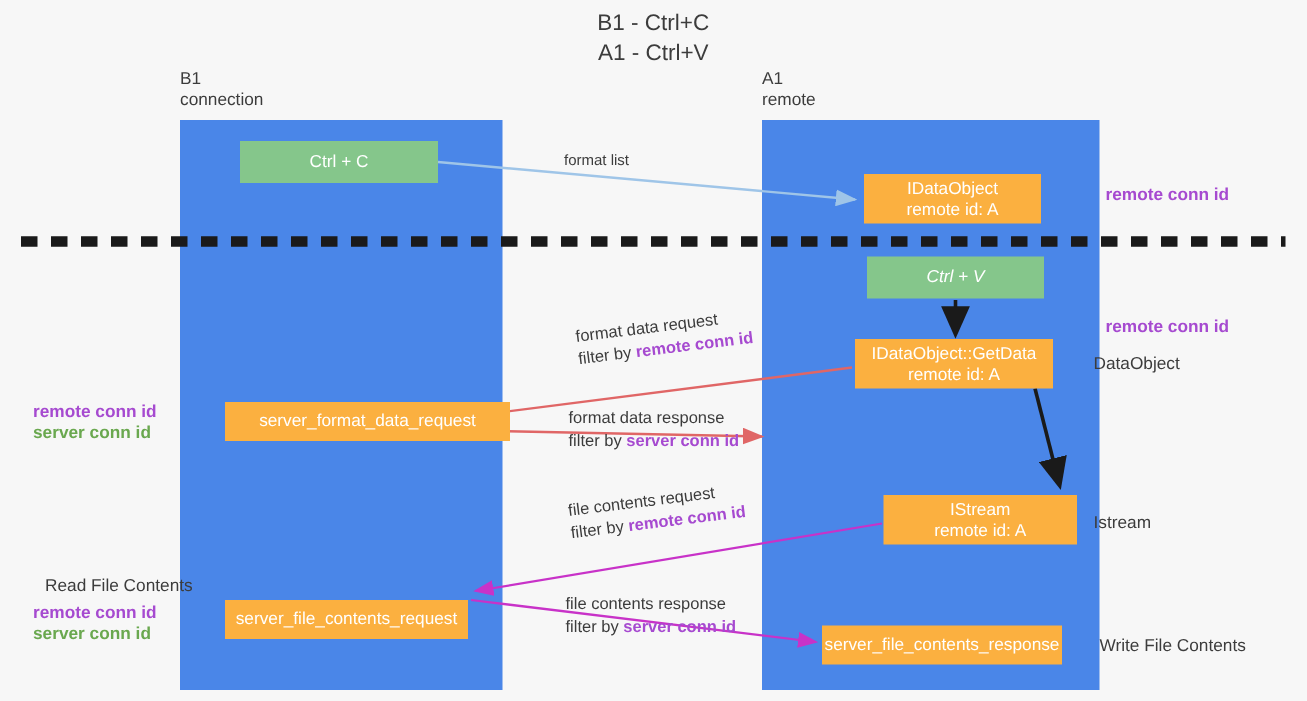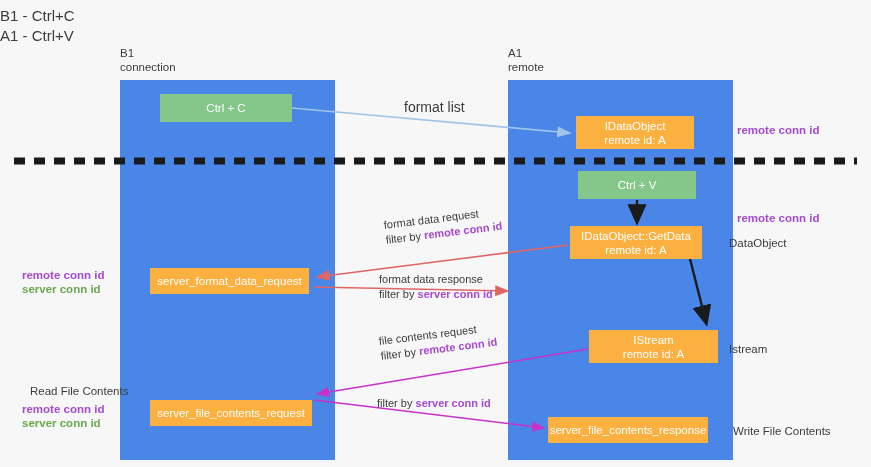--- a/index.html
+++ b/index.html
@@ -22,42 +22,42 @@
   .lane-header{
     position:absolute;text-align:left;line-height:14px;
     font-size:11.5px;color:#3c3c3c;
   }
   #hdr-b1{left:120px;top:46px;width:215px;}
   #hdr-a1{left:508px;top:46px;width:225px;}
   .lane-header .l2{display:block;}
 
   
   #title{
-    position:absolute;left:0;top:6px;width:871px;text-align:left;
+    position:absolute;left:0;top:6px;width:871px;text-align:center;
     font-size:15px;line-height:20px;color:#3c3c3c;
   }
   #title span{display:block;}
 
   
   .node{
     position:absolute;display:flex;flex-direction:column;
     align-items:center;justify-content:center;
     color:#ffffff;font-size:11.5px;line-height:14px;
     text-align:center;box-sizing:border-box;
     padding:3px 6px;
   }
   .node.green{background:#85c68b;}
   .node.orange{background:#fbb040;}
   .node .ln{display:block;white-space:nowrap;}
 
   #n-ctrlc{left:160px;top:94px;width:132px;height:28px;}
   #n-idataobject{left:576px;top:116px;width:118px;height:33px;}
-  #n-ctrlv{left:578px;top:171px;width:118px;height:28px;}
+  #n-ctrlv{left:578px;top:171px;width:118px;height:28px;font-style:italic;}
   #n-getdata{left:570px;top:226px;width:132px;height:33px;}
-  #n-sfdreq{left:150px;top:268px;width:159px;height:26px;}
+  #n-sfdreq{left:150px;top:268px;width:190px;height:26px;}
   #n-sfdres{left:513px;top:278px;width:158px;height:26px;}
   #n-istream{left:589px;top:330px;width:129px;height:33px;}
   #n-sfcreq{left:150px;top:400px;width:162px;height:26px;}
   #n-sfcres{left:548px;top:417px;width:160px;height:26px;}
 
   
   .anno{
     position:absolute;font-size:11.5px;line-height:14px;white-space:nowrap;
   }
   .anno .purple{color:#a64ad0;font-weight:bold;}
@@ -71,21 +71,21 @@
   #a-right-5{left:733px;top:424px;}
   #a-left-1{left:22px;top:268px;}
   #a-left-2{left:30px;top:384px;}
   #a-left-3{left:22px;top:402px;}
 
   
   .mlabel{position:absolute;font-size:11px;line-height:15px;white-space:nowrap;}
   .mlabel .purple{color:#a64ad0;font-weight:bold;}
   .mlabel .ln{display:block;}
 
-  #m-formatlist{left:404px;top:100px;font-size:14px;color:#3c3c3c;}
+  #m-formatlist{left:376px;top:100px;font-size:10px;color:#3c3c3c;}
 
   #m-fdreq{left:383px;top:218px;transform:rotate(-7deg);transform-origin:left top;}
   #m-fdres{left:379px;top:272px;transform:rotate(0deg);transform-origin:left top;}
   #m-fcreq{left:378px;top:334px;transform:rotate(-7deg);transform-origin:left top;}
   #m-fcres{left:377px;top:396px;transform:rotate(0deg);transform-origin:left top;}
   svg{overflow:visible;}
   #edges{position:absolute;left:0;top:0;width:871px;height:467px;pointer-events:none;}
 </style>
 </head>
 <body>
@@ -191,20 +191,21 @@
     <span class="ln">format data response</span>
     <span class="ln"><span>filter by </span><span class="purple">server conn id</span></span>
   </div>
 
   <div id="m-fcreq" class="mlabel">
     <span class="ln">file contents request</span>
     <span class="ln"><span>filter by </span><span class="purple">remote conn id</span></span>
   </div>
 
   <div id="m-fcres" class="mlabel">
+    <span class="ln">file contents response</span>
     <span class="ln"><span>filter by </span><span class="purple">server conn id</span></span>
   </div>
 
   <div id="a-right-1" class="anno">
     <span class="purple">remote conn id</span>
   </div>
   <div id="a-right-2" class="anno">
     <span class="purple">remote conn id</span>
   </div>
   <div id="a-right-3" class="anno">

